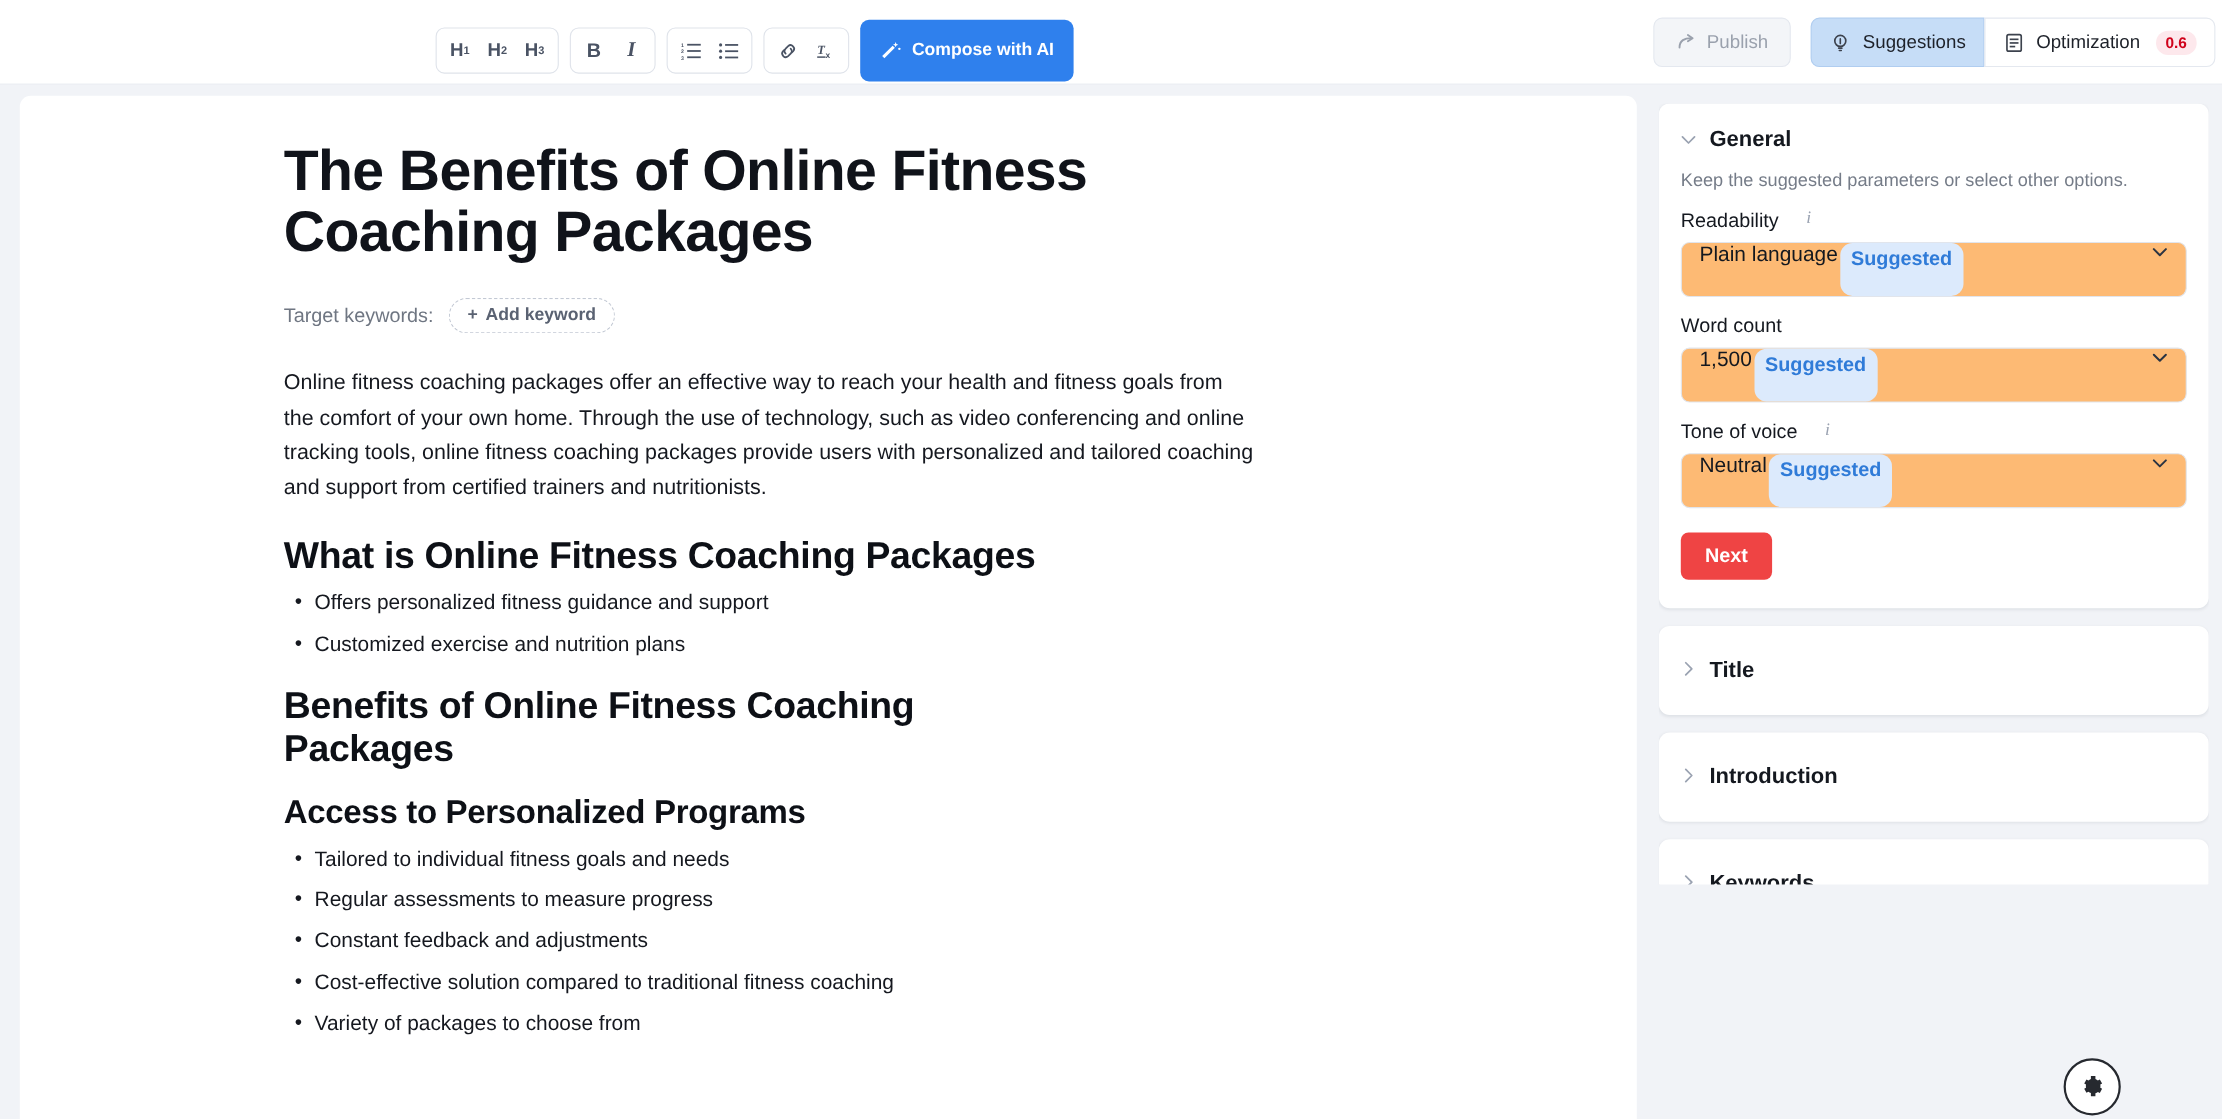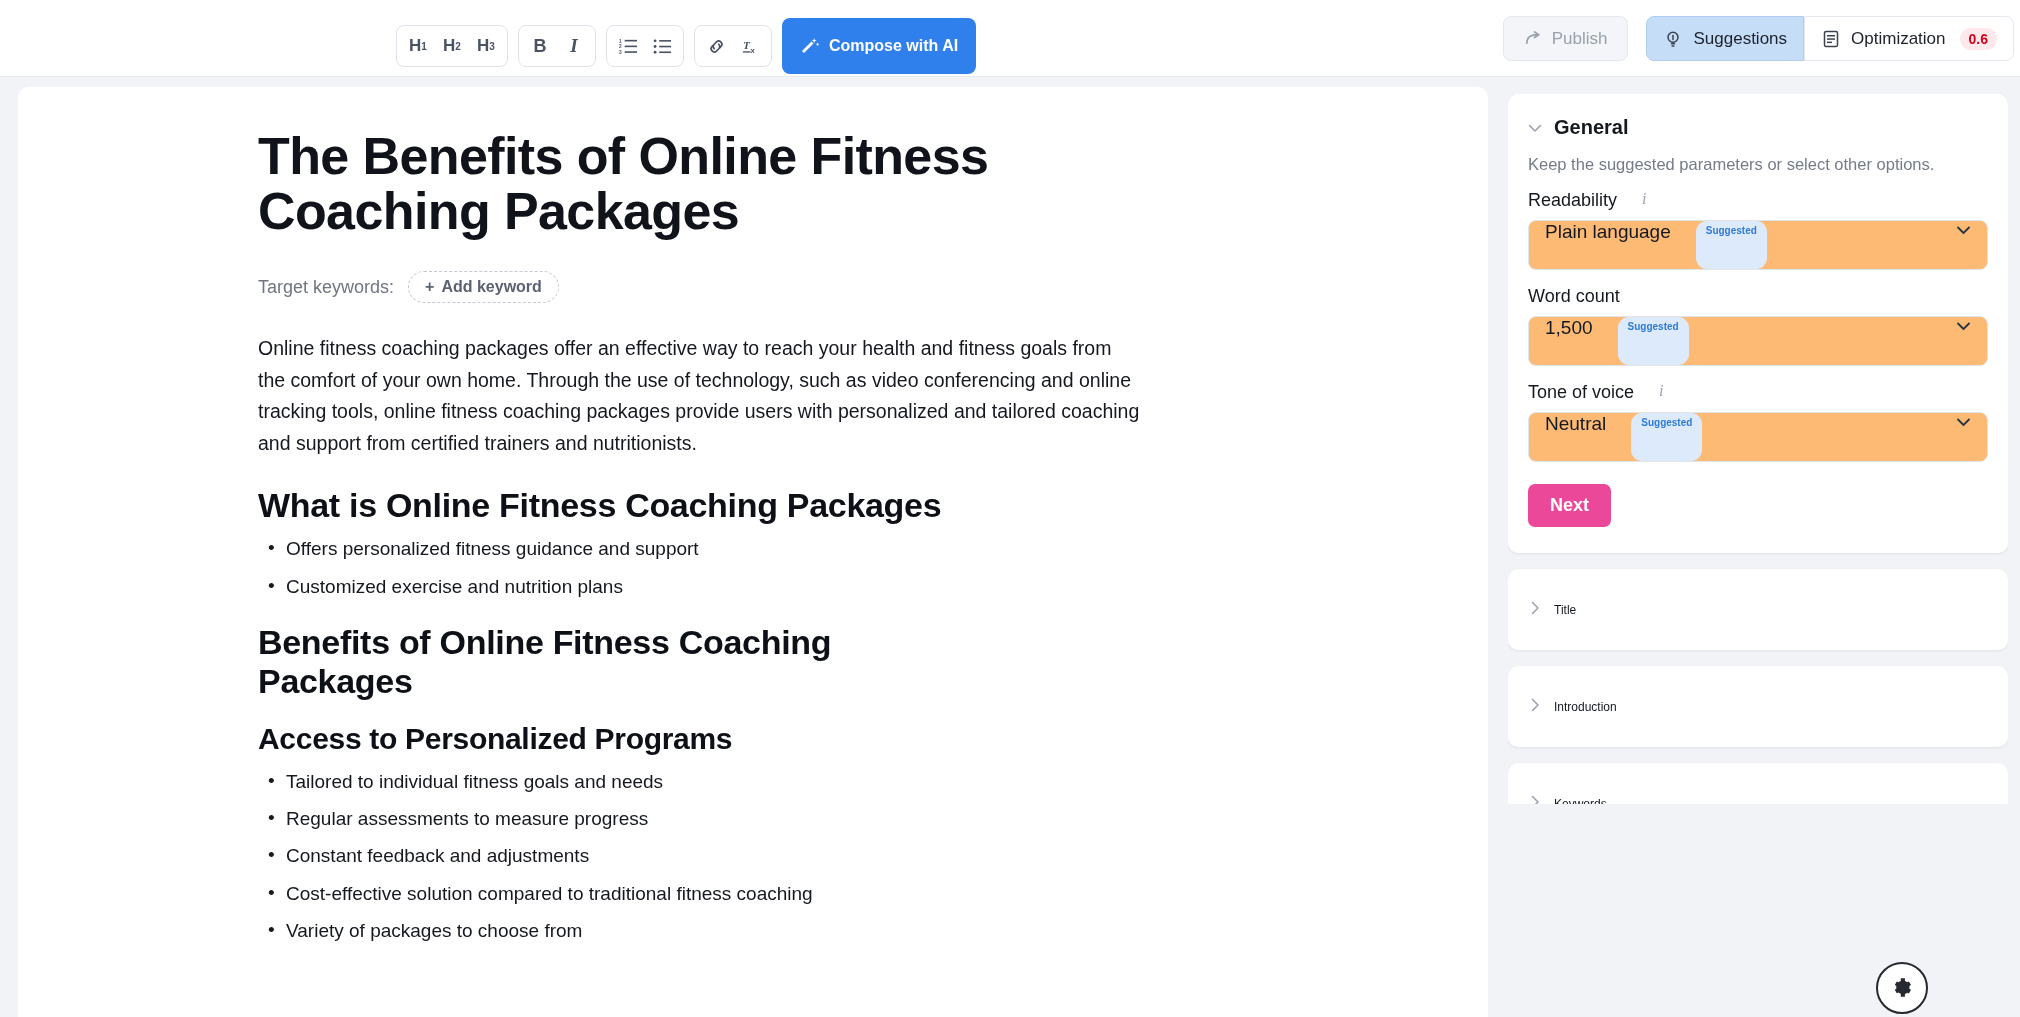--- a/index.html
+++ b/index.html
@@ -155,37 +155,37 @@
   }
   .select {
     margin-top: 9px; height: 50px;
     border: 1px solid #e1e5ec; border-radius: 8px;
     background: #fdba74; display: flex; 
     padding: 0 16px; cursor: pointer;
   }
   .sel-val { font-size: 19px; color: #14181f; }
   .sugg-tag {
     background: #dceafc; color: #2f7bd8;
-    font-size: 10px; font-weight: 700;
-    padding: 4px 10px; border-radius: 11px; margin-left: 25px;
+    font-size: 18px; font-weight: 700;
+    padding: 4px 10px; border-radius: 11px; margin-left: 2px;
   }
   .sel-caret {
     margin-left: auto; color: #2b3442; font-size: 15px; font-weight: 700;
   }
   .next-btn {
-    margin-top: 22px; background: #ec4899; color: #fff;
+    margin-top: 22px; background: #ef4444; color: #fff;
     font-size: 18px; font-weight: 700;
     padding: 11px 22px; border-radius: 7px;
     display: inline-block; cursor: pointer; border: none;
   }
   .row-panel {
     height: 81px; display: flex; align-items: center;
     padding: 0 20px; cursor: pointer; position: relative;
   }
-  .row-title { font-size: 12px; font-weight: 400; color: #14181f; margin-left: 12px; }
+  .row-title { font-size: 20px; font-weight: 700; color: #14181f; margin-left: 12px; }
 
   .gear-fab {
     position: absolute; left: 1876px; top: 962px;
     width: 52px; height: 52px; border-radius: 50%;
     background: #ffffff; border: 2.5px solid #26292f;
     display: flex; align-items: center; justify-content: center;
     cursor: pointer; z-index: 40;
   }
 </style>
 </head>

